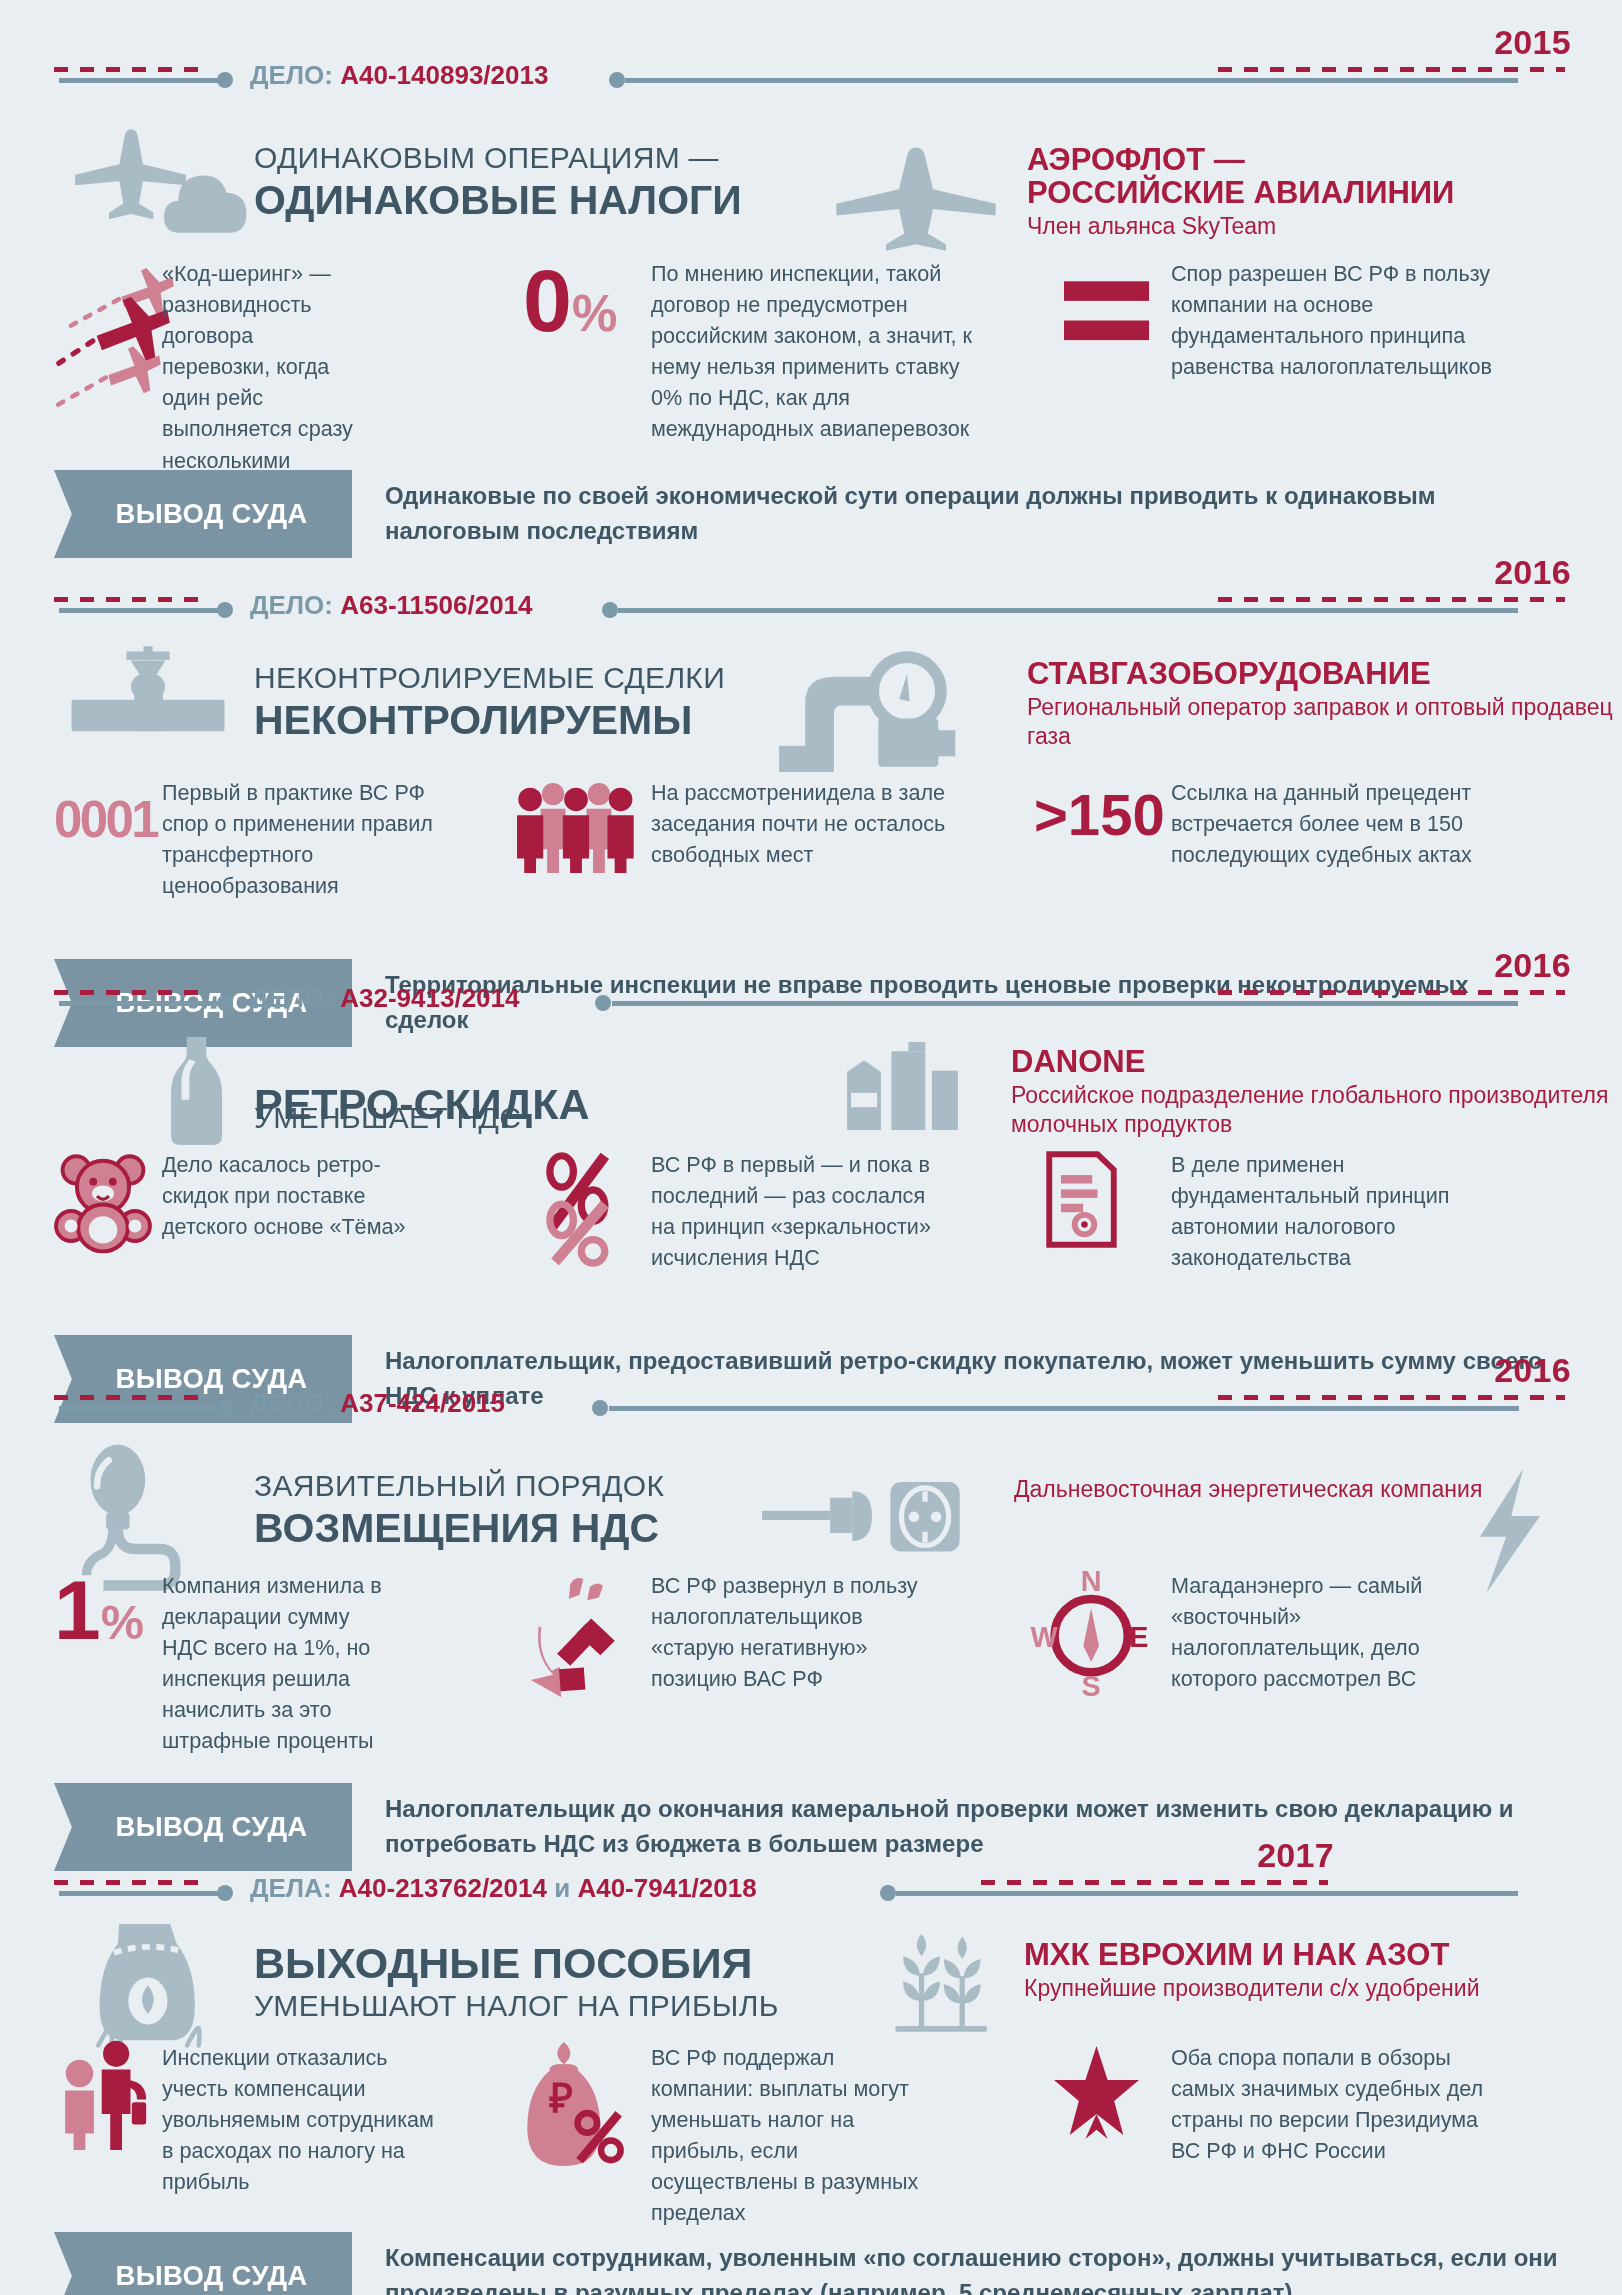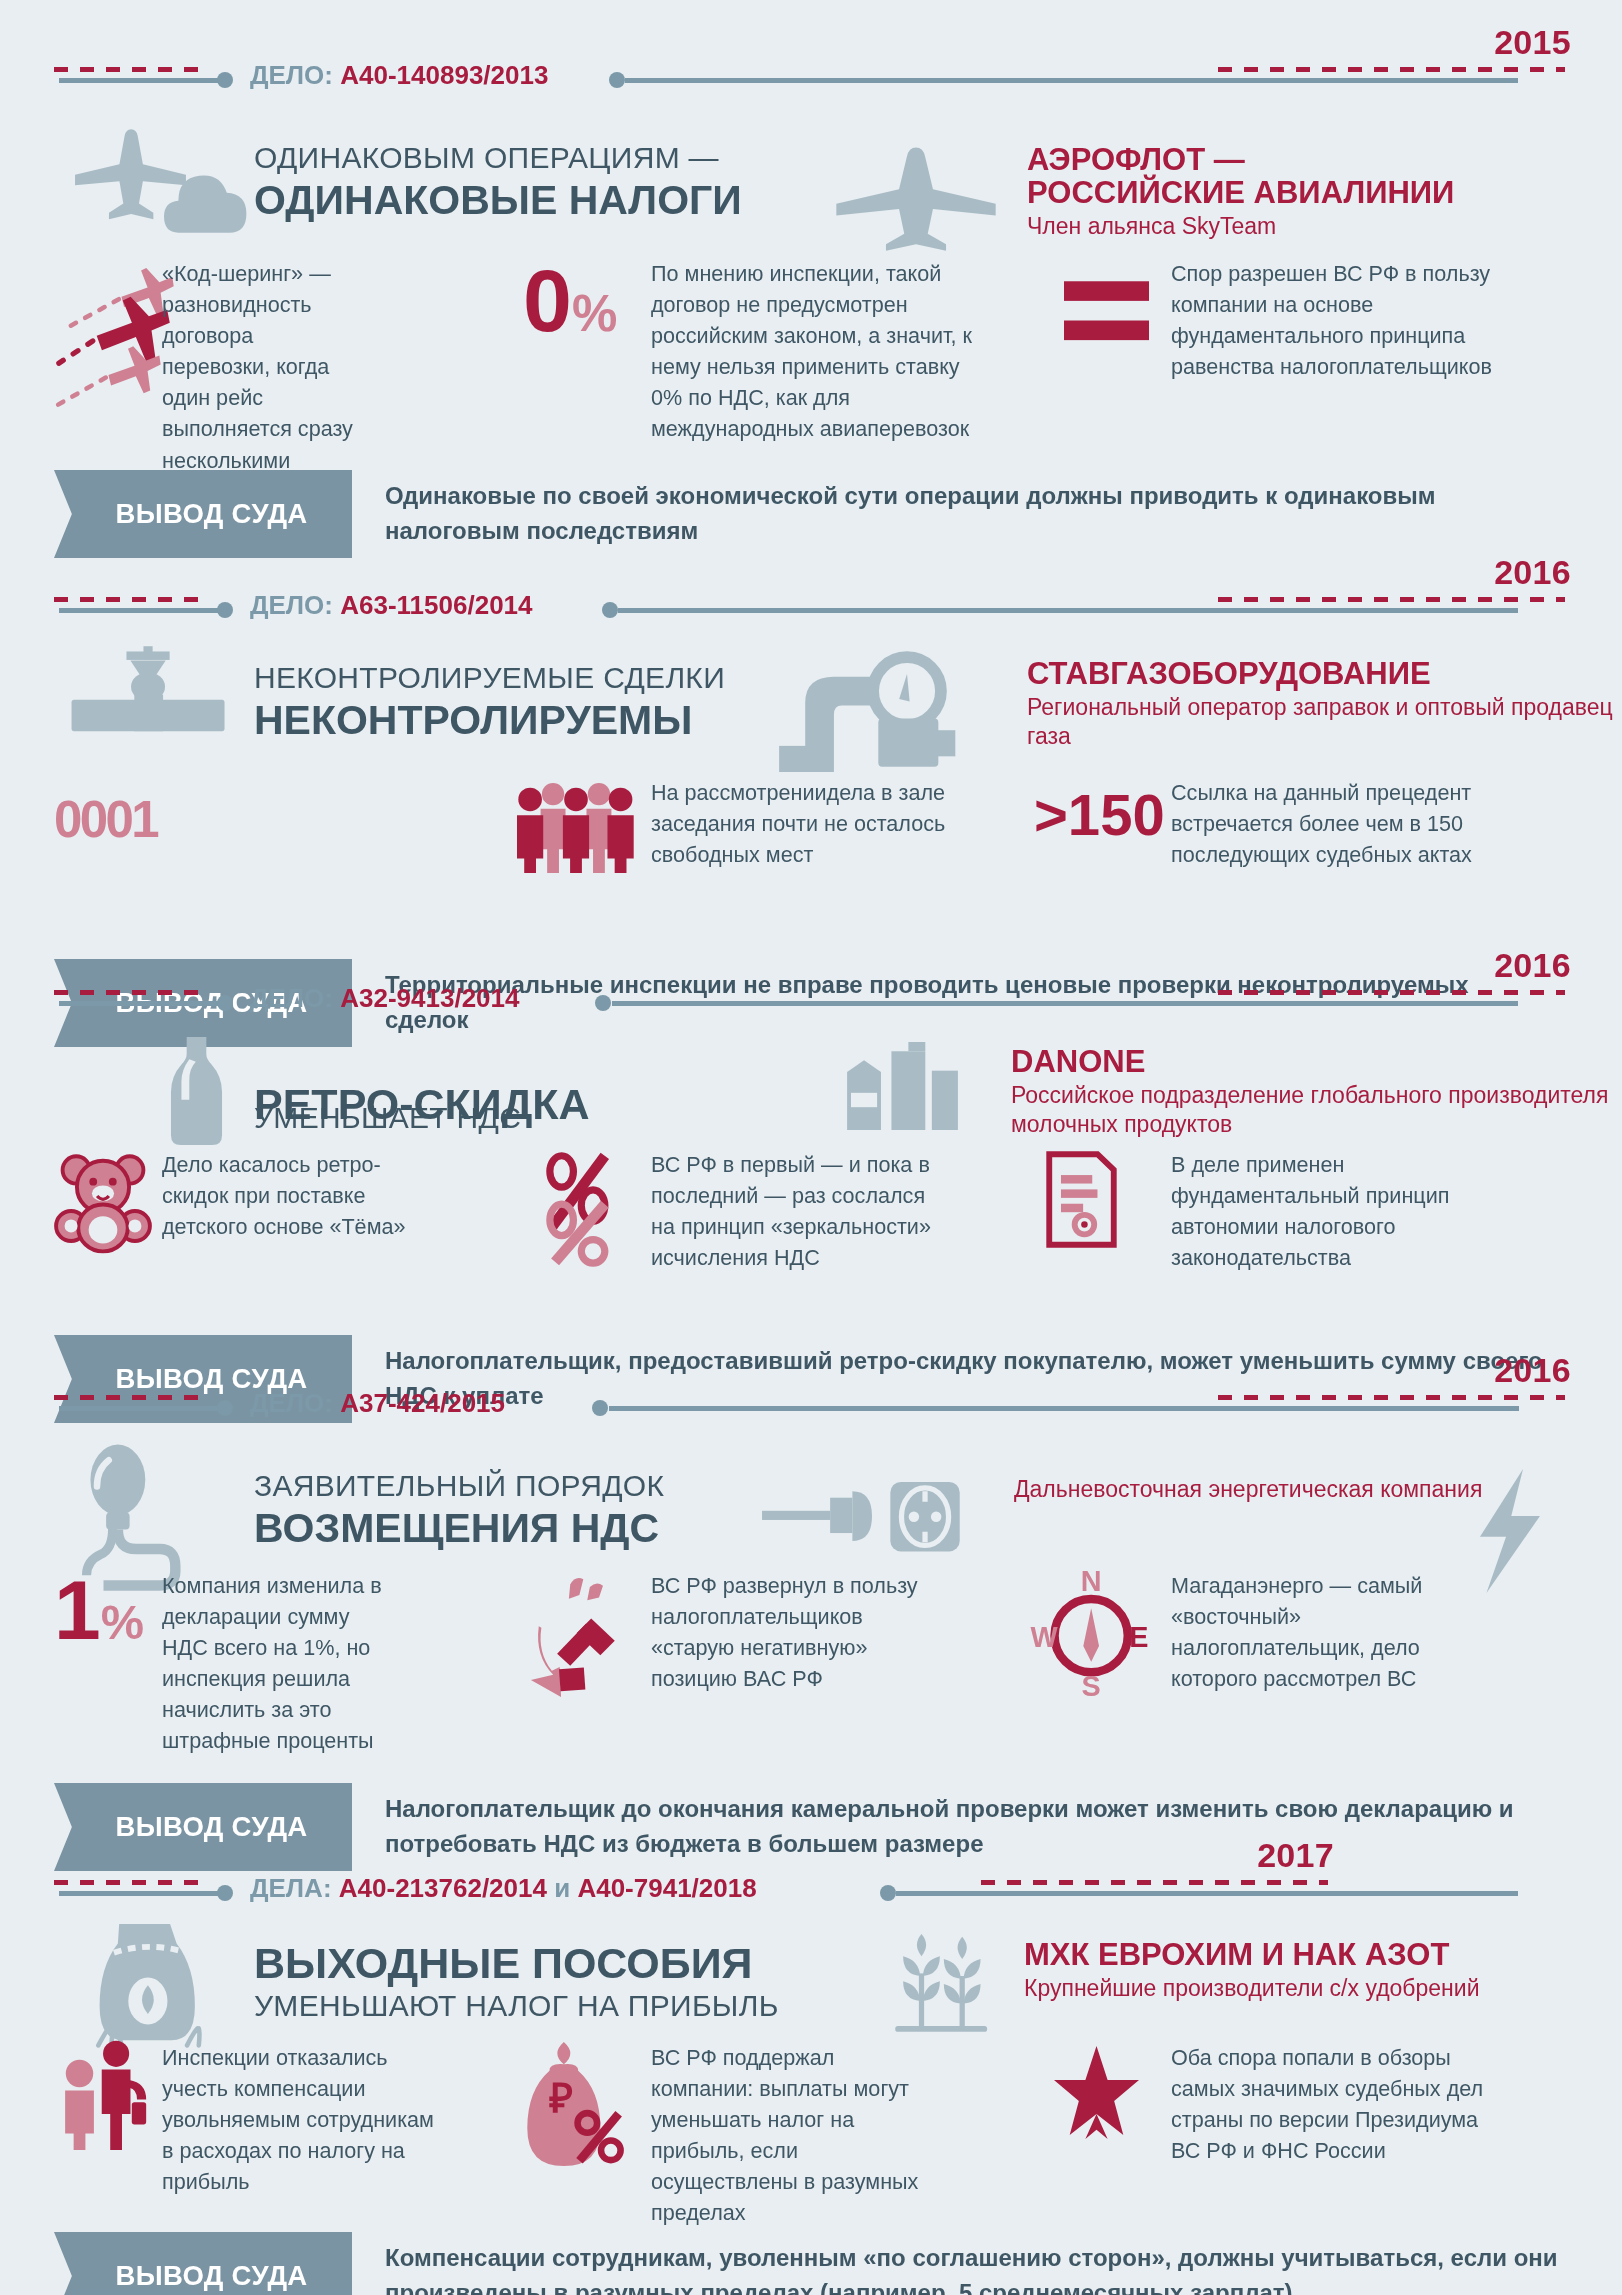--- a/index.html
+++ b/index.html
@@ -254,20 +254,23 @@
   </div>
 
   <div class="brand" style="left:1027px;top:128px;">
     <div class="bname">СТАВГАЗОБОРУДОВАНИЕ</div>
     <div class="bdesc">Региональный оператор заправок и оптовый продавец газа</div>
   </div>
 
   <div class="facts" style="position:absolute;left:0;top:247px;width:1623px;height:164px;">
     <div class="bignum" style="left:54px;top:19.6px;font-size:51px;letter-spacing:-2.6px;">
       <span class="zeros">0001</span>
+    </div>
+    <div class="fact" style="left:162px;top:0;width:275px;">
+      <div class="ftxt">Первый в практике ВС РФ спор о применении правил трансфертного ценообразования</div>
     </div>
 
     <div class="ico" style="left:517px;top:3.9px;">
       <svg width="118" height="92" viewBox="0 0 180 140">
         <g fill="#cf8092">
           <circle cx="55" cy="20" r="17"></circle>
               <path d="M36 42 h38 v62 h-10 v36 h-18 v-36 h-10z"></path>
           <circle cx="125" cy="20" r="17"></circle>
               <path d="M106 42 h38 v62 h-10 v36 h-18 v-36 h-10z"></path>
         </g>

